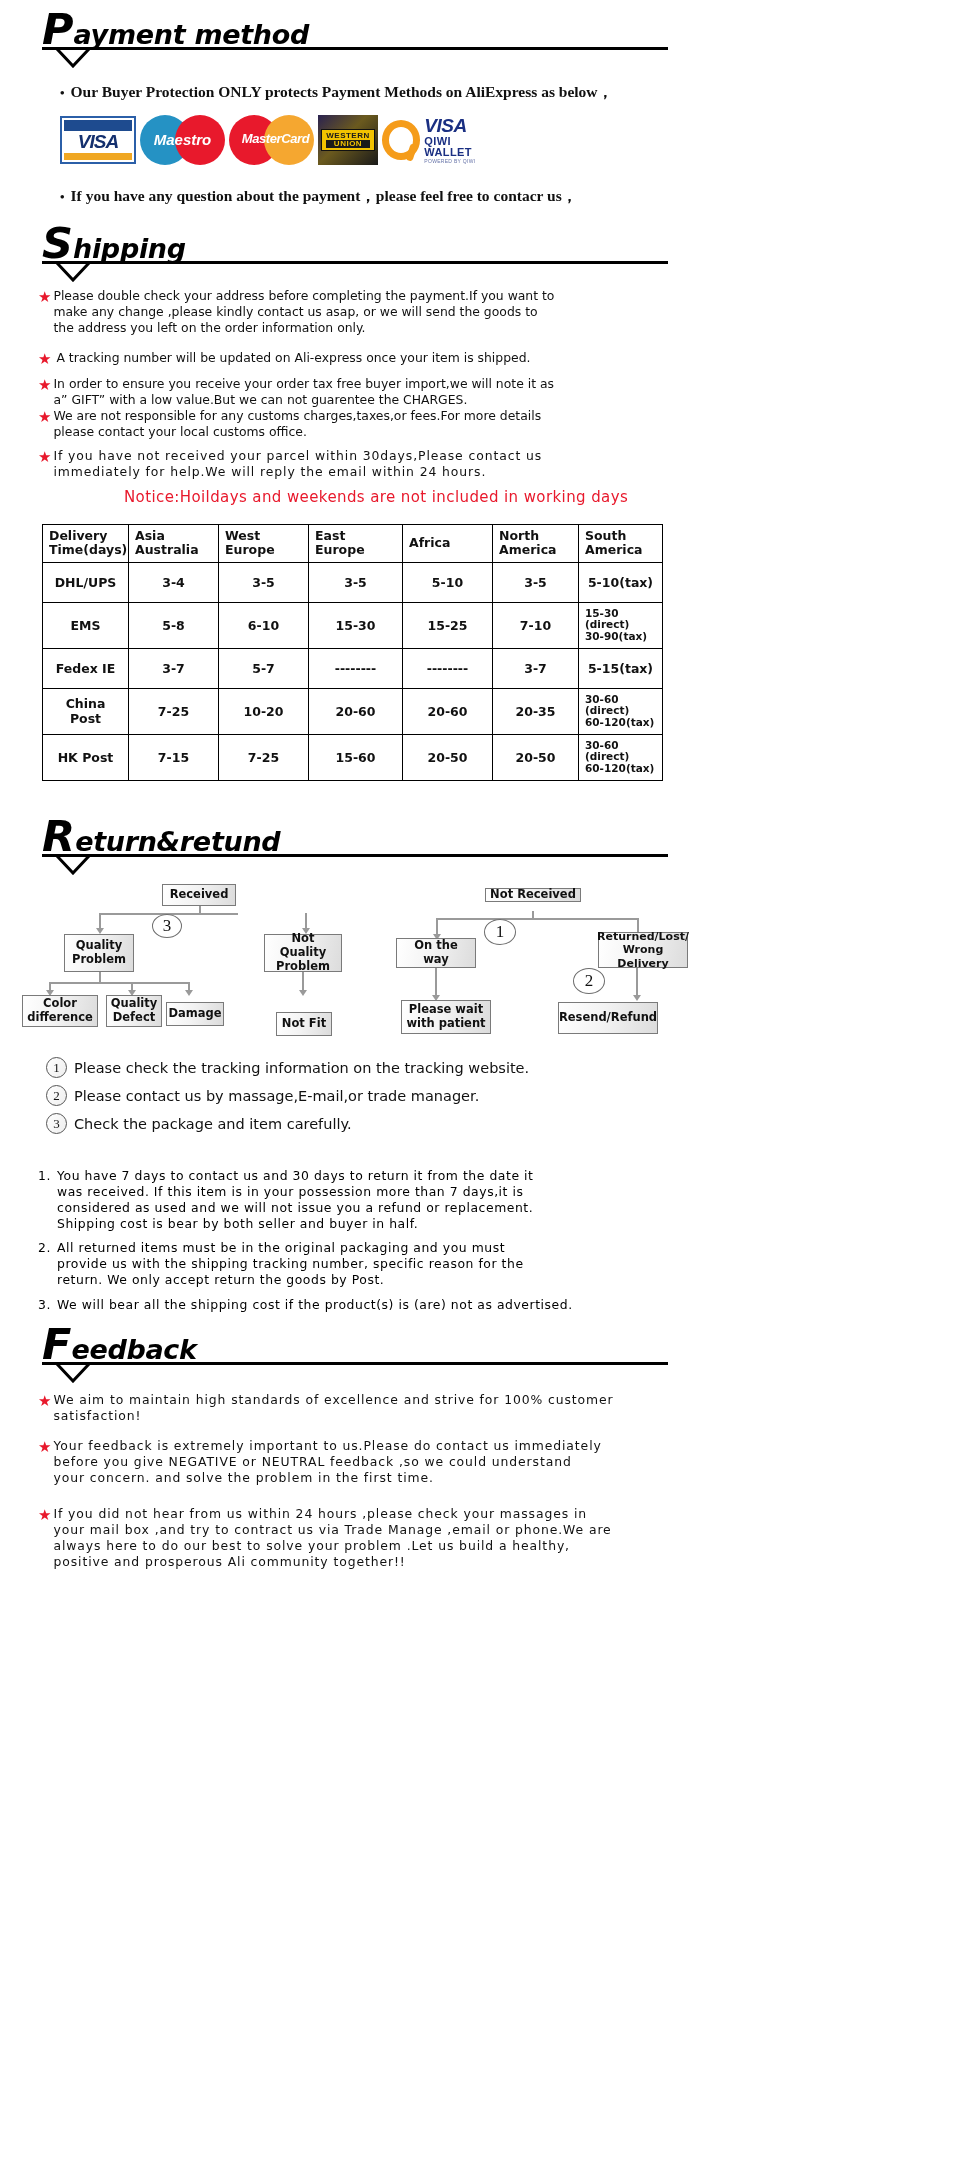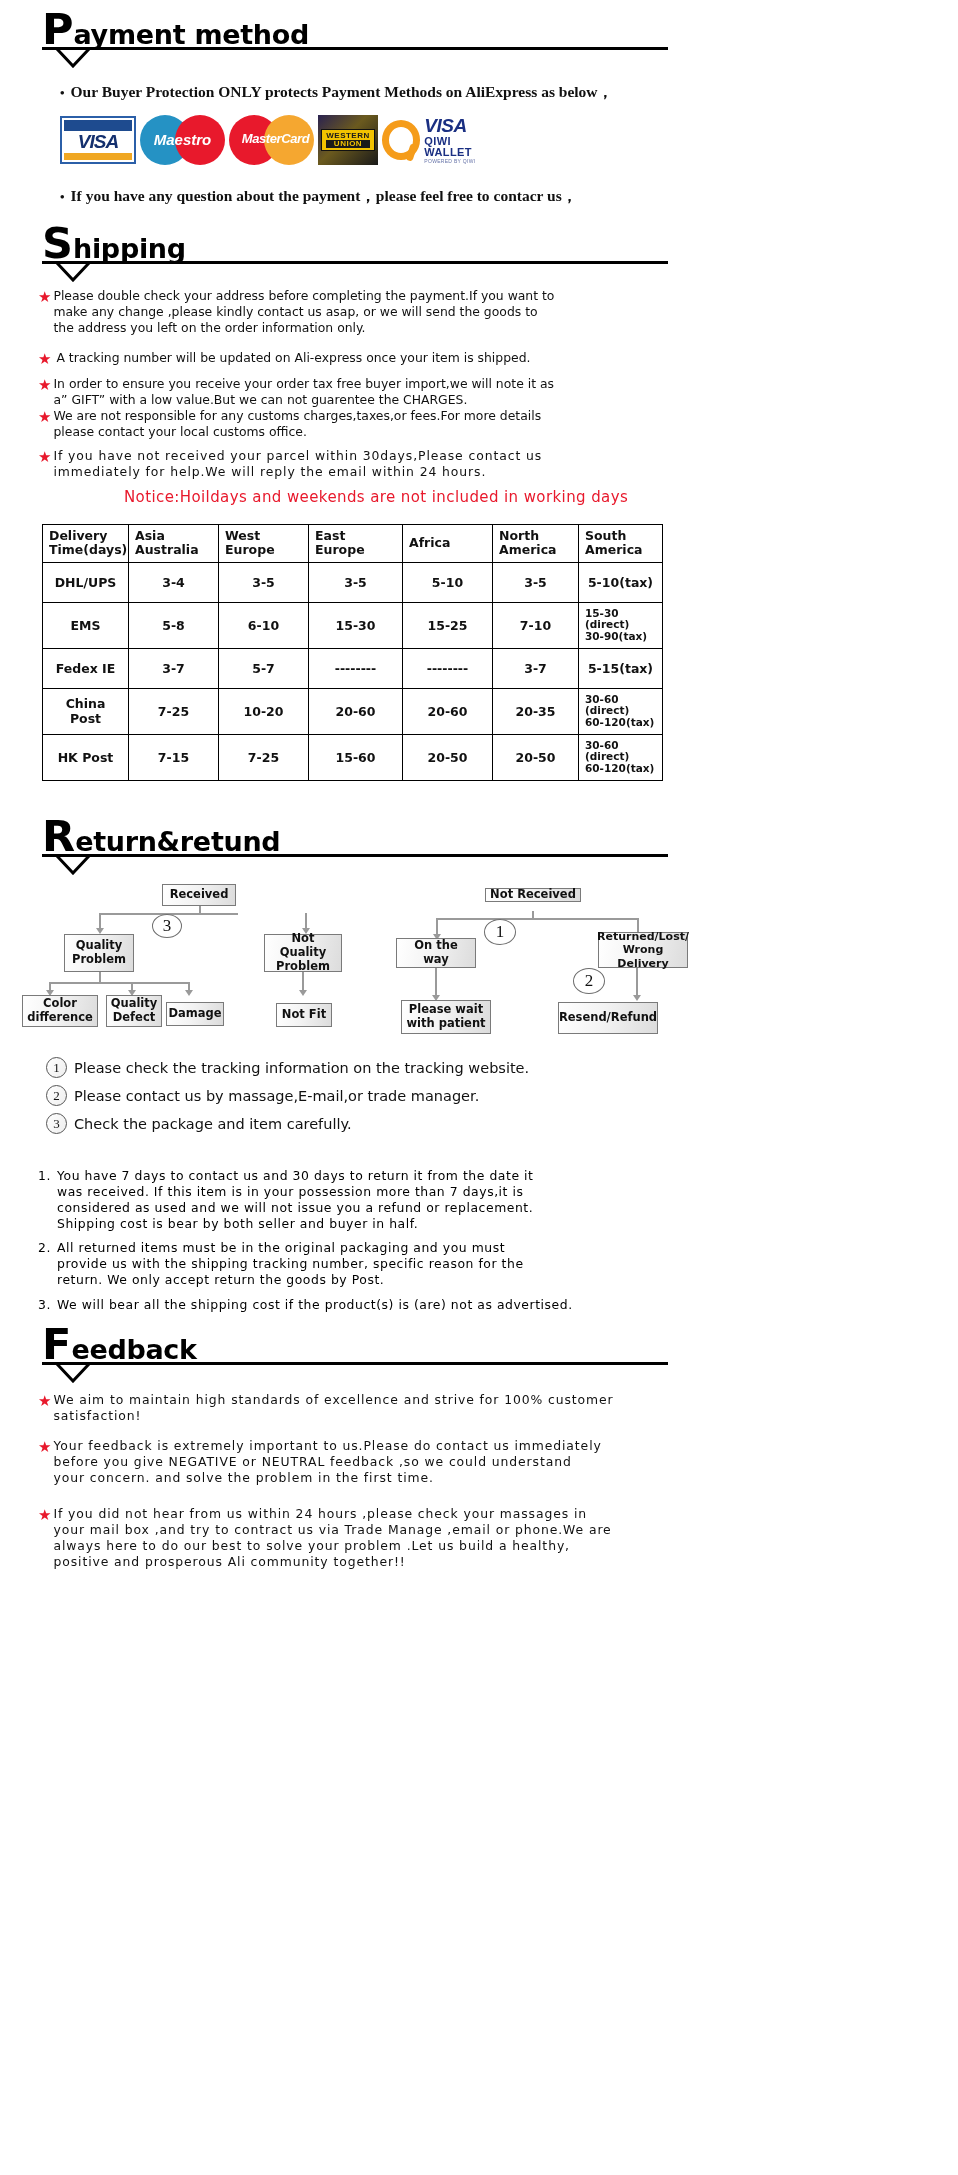--- a/index.html
+++ b/index.html
@@ -6,21 +6,21 @@
   body{
     width:958px; height:2175px; position:relative; overflow:hidden;
     font-family:"Liberation Sans", sans-serif; color:#000;
   }
   .page{position:relative;width:958px;height:2175px;}
 
   
   .sec-head{position:absolute;left:42px;}
   .sec-head .txt{
     font-family:"DejaVu Sans", sans-serif;
-    font-weight:bold; color:#000;
+    font-style:italic; font-weight:bold; color:#000;
     white-space:nowrap; line-height:1;
   }
   .sec-head .txt .cap{font-size:43px;}
   .sec-head .txt .rest{font-size:27px;letter-spacing:-0.3px;}
   .sec-rule{position:absolute;left:42px;height:3px;background:#000;}
   .notch svg{display:block;}
 
   
   .serif-line{
     position:absolute;
@@ -352,21 +352,21 @@
     <div class="arrowdn" style="left:185px;top:110px;"></div>
 
     <div class="fbox" style="left:22px;top:115px;width:76px;height:32px;">Color
 difference</div>
     <div class="fbox" style="left:106px;top:115px;width:56px;height:32px;">Quality
 Defect</div>
     <div class="fbox" style="left:166px;top:122px;width:58px;height:24px;">Damage</div>
 
     <div class="ln" style="left:302px;top:92px;width:1.5px;height:21px;"></div>
     <div class="arrowdn" style="left:299px;top:110px;"></div>
-    <div class="fbox" style="left:276px;top:123px;width:56px;height:24px;">Not Fit</div>
+    <div class="fbox" style="left:276px;top:132px;width:56px;height:24px;">Not Fit</div>
 
     <div class="fbox" style="left:485px;top:8px;width:96px;height:14px;">Not  Received</div>
     <div class="ln" style="left:436px;top:38px;width:202px;height:1.5px;"></div>
     <div class="ln" style="left:532px;top:31px;width:1.5px;height:8px;"></div>
     <div class="ln" style="left:436px;top:38px;width:1.5px;height:17px;"></div>
     <div class="ln" style="left:637px;top:38px;width:1.5px;height:17px;"></div>
     <div class="arrowdn" style="left:433px;top:54px;"></div>
     <div class="arrowdn" style="left:634px;top:54px;"></div>
     <div class="circnum" style="left:484px;top:39px;width:30px;height:24px;">1</div>
 

